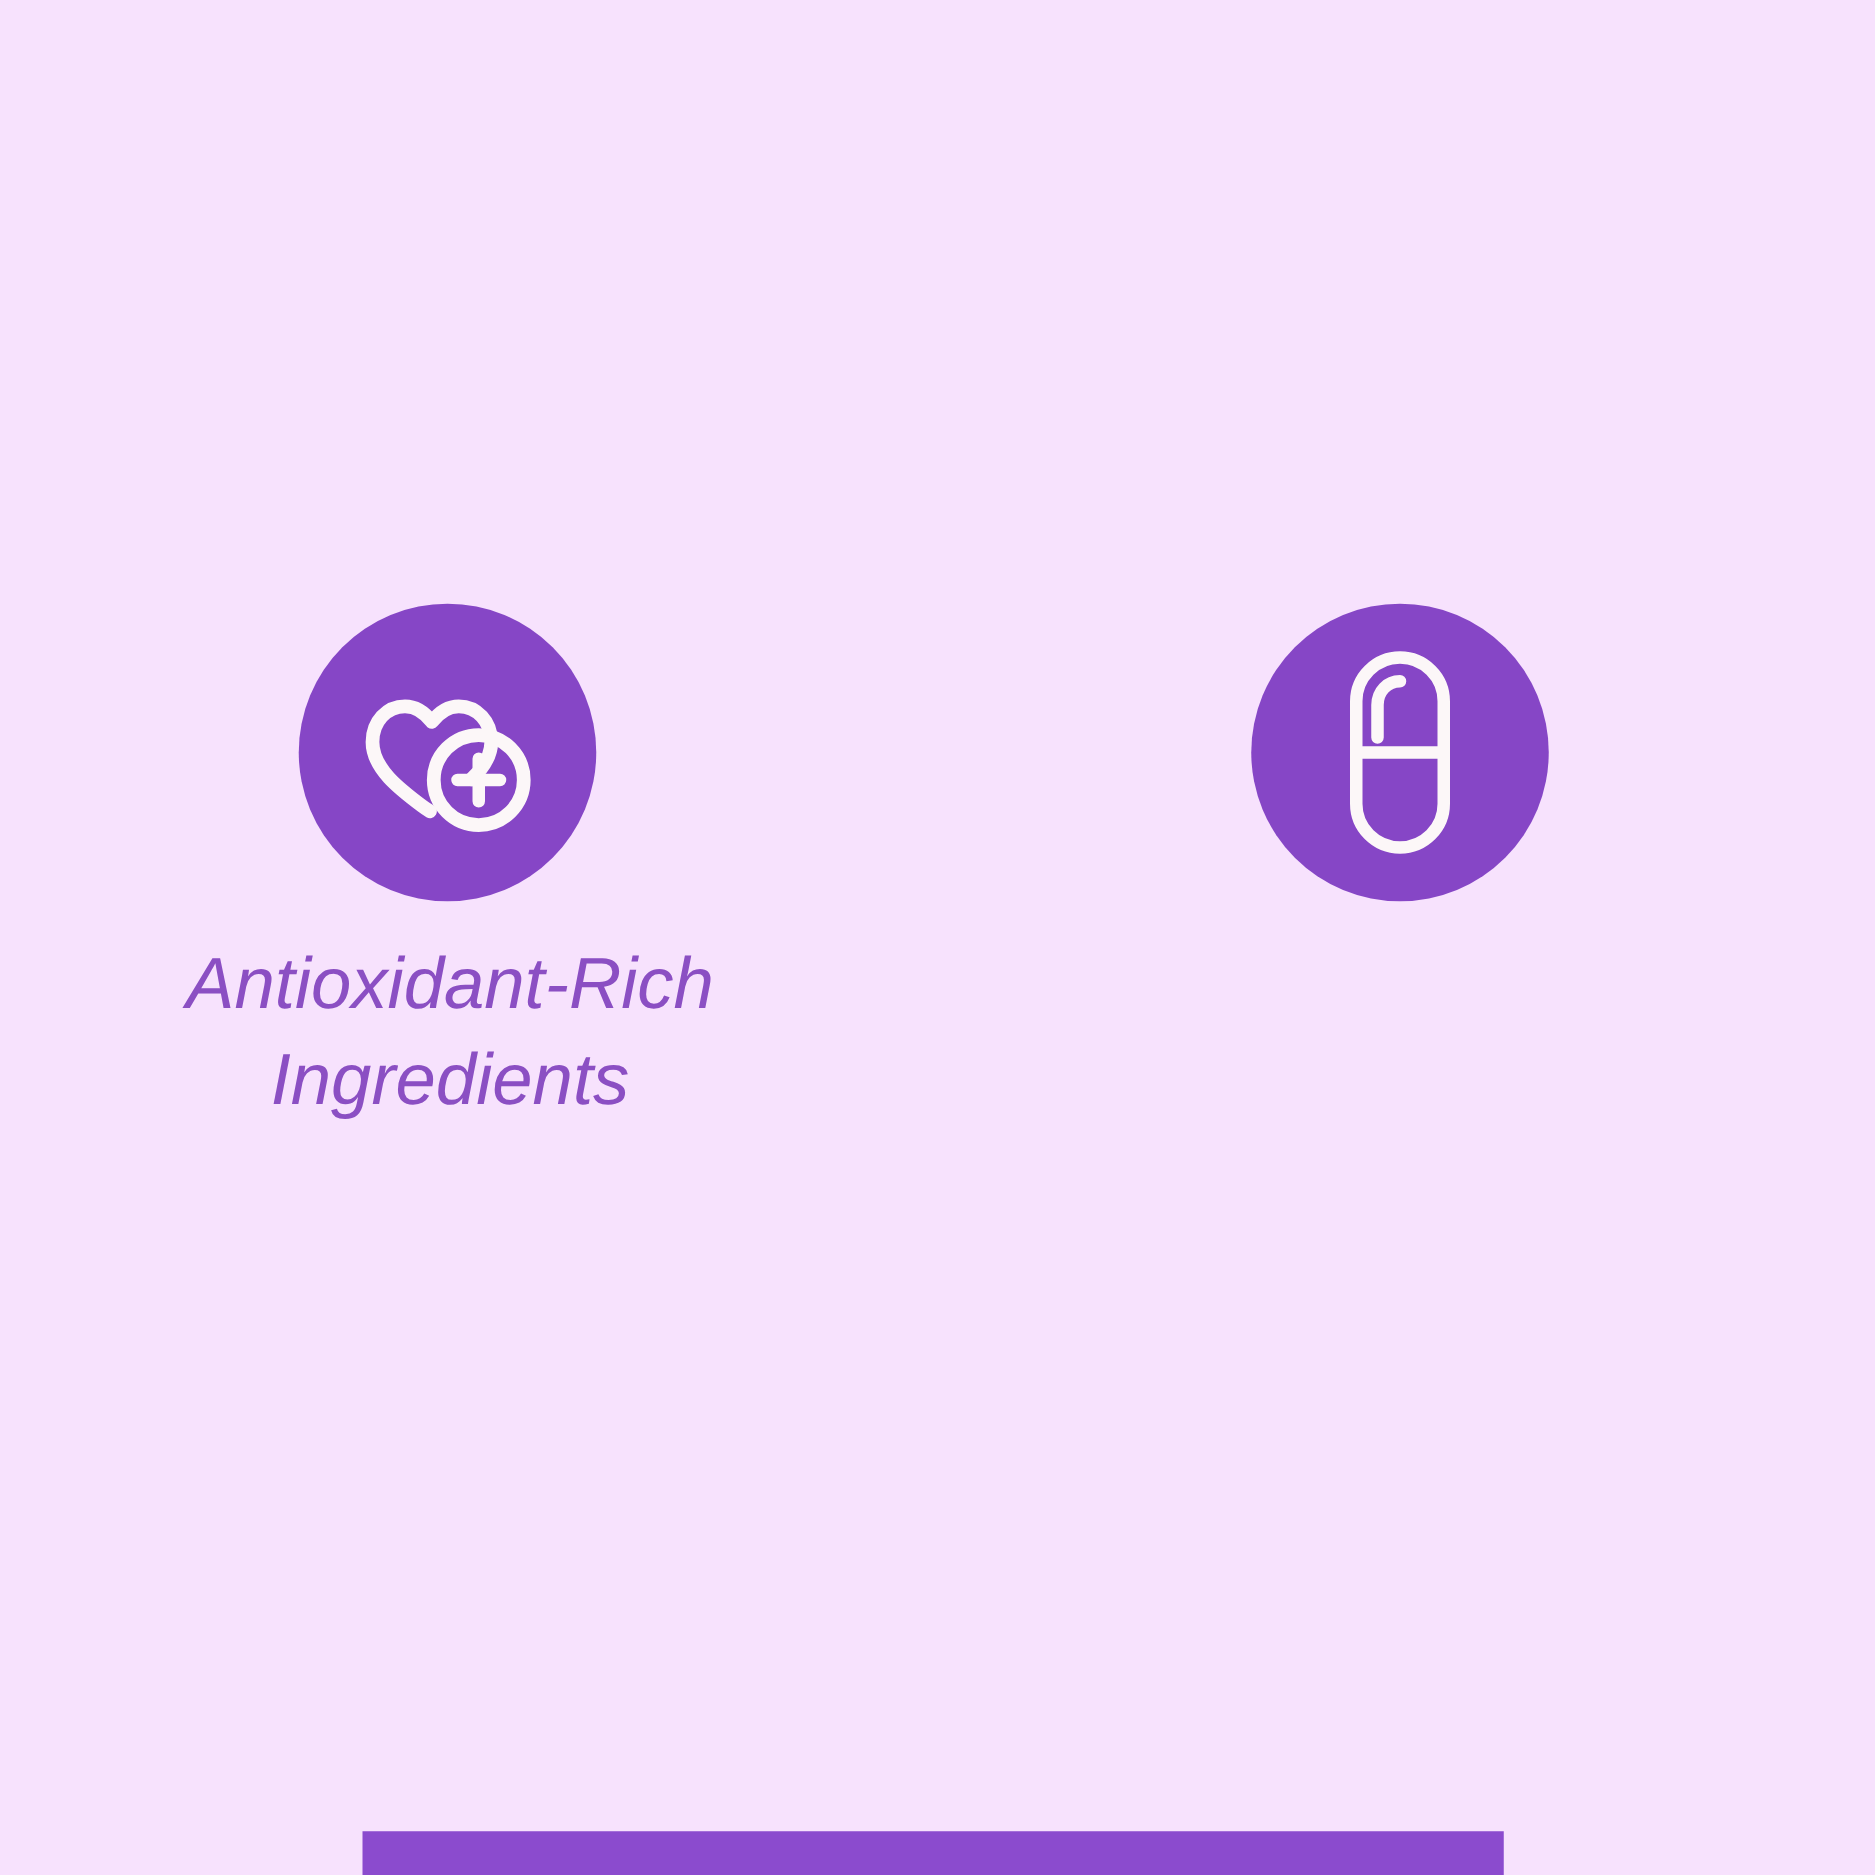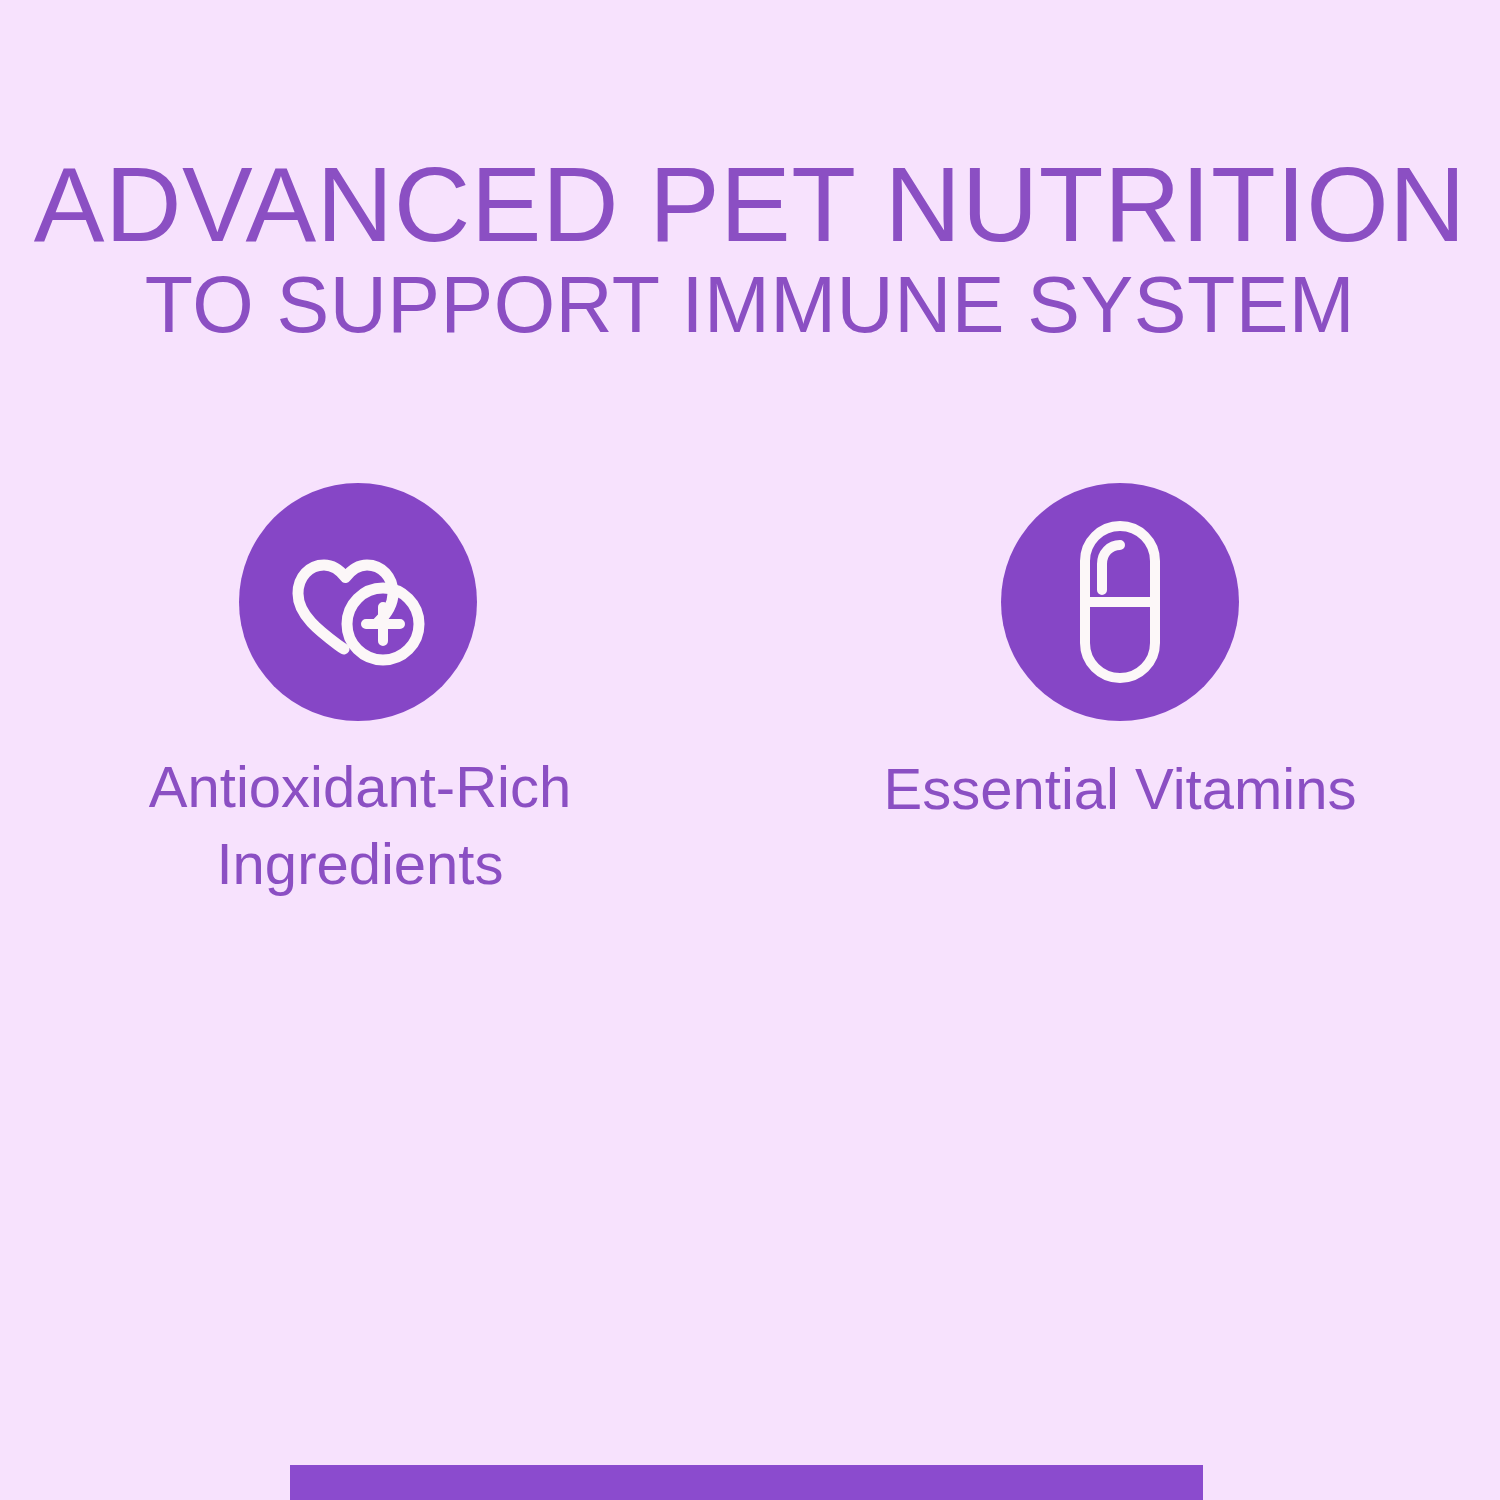--- a/index.html
+++ b/index.html
@@ -34,20 +34,21 @@
     letter-spacing:0.5px;
     font-weight:400;
     color:#8b4fc3;
     white-space:nowrap;
   }
 
   
   .feature{
     position:absolute;
     text-align:center;
+    font-style:italic;
   }
   .circle{
     width:238px;height:238px;
     border-radius:50%;
     background:#8646c6;
     display:flex;align-items:center;justify-content:center;
     margin:0 auto;
   }
   .circle svg{display:block;}
   .feature-label{
@@ -77,24 +78,20 @@
     width:913px;
     height:40px;
     background:#8b4bce;
   }
 </style>
 </head>
 <body>
 
 <div class="canvas">
 
-  <div class="headline">
-    <span class="headline-l1">ADVANCED PET NUTRITION</span>
-    <span class="headline-l2">TO SUPPORT IMMUNE SYSTEM</span>
-  </div>
 
   <div class="feature" id="feature-1">
     <div class="circle">
       <span>
         <svg width="150" height="140" viewBox="0 0 150 140" fill="none" xmlns="http://www.w3.org/2000/svg">
           <path d="M94 91.5 C102 84 110 74.5 110 61.5 C110 45 98.5 33 84 33 C76.5 33 68.5 37.5 62.5 45.5 C56.5 37.5 48.5 33 41 33 C26.5 33 15 45 15 61.5 C15 83 37 99.5 55 113 C57 114.5 59 115.8 61 117" stroke="#FCF7F8" stroke-width="11" stroke-linecap="round" stroke-linejoin="round"></path>
           <circle cx="100" cy="92" r="36" stroke="#FCF7F8" stroke-width="11" fill="none"></circle>
           <path d="M100 75 V109 M83 92 H117" stroke="#FCF7F8" stroke-width="10" stroke-linecap="round"></path>
         </svg>
       </span>
@@ -106,19 +103,18 @@
   <div class="feature" id="feature-2">
     <div class="circle">
       <span>
         <svg width="120" height="170" viewBox="0 0 120 170" fill="none" xmlns="http://www.w3.org/2000/svg">
           <rect x="25" y="9" width="70" height="152" rx="35" ry="35" stroke="#FCF7F8" stroke-width="10" fill="none"></rect>
           <line x1="27" y1="85" x2="93" y2="85" stroke="#FCF7F8" stroke-width="10" stroke-linecap="round"></line>
           <path d="M42 73 V47 C42 36 50 28 60 28" stroke="#FCF7F8" stroke-width="10" stroke-linecap="round" fill="none"></path>
         </svg>
       </span>
     </div>
-    <div class="feature-label">Essential Vitamins</div>
   </div>
 
 
   <div class="bottom-bar"></div>
 
 </div>
 
 </body></html>

